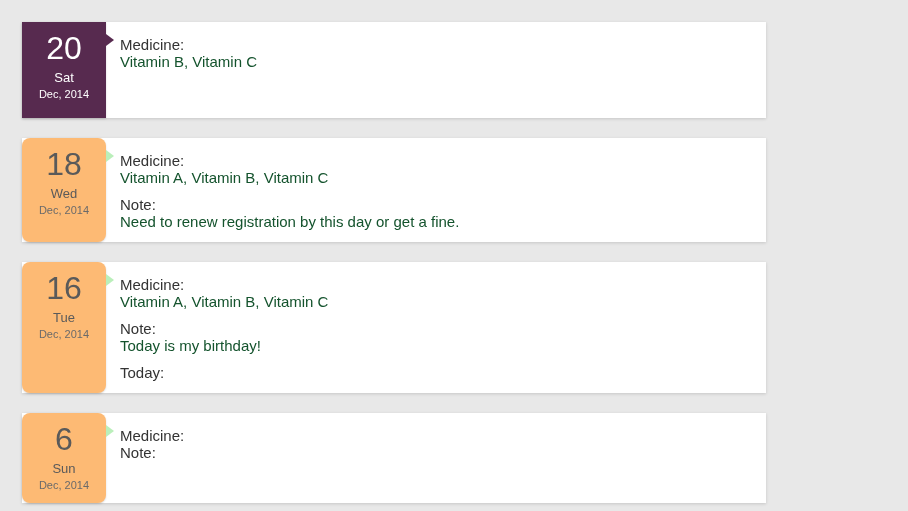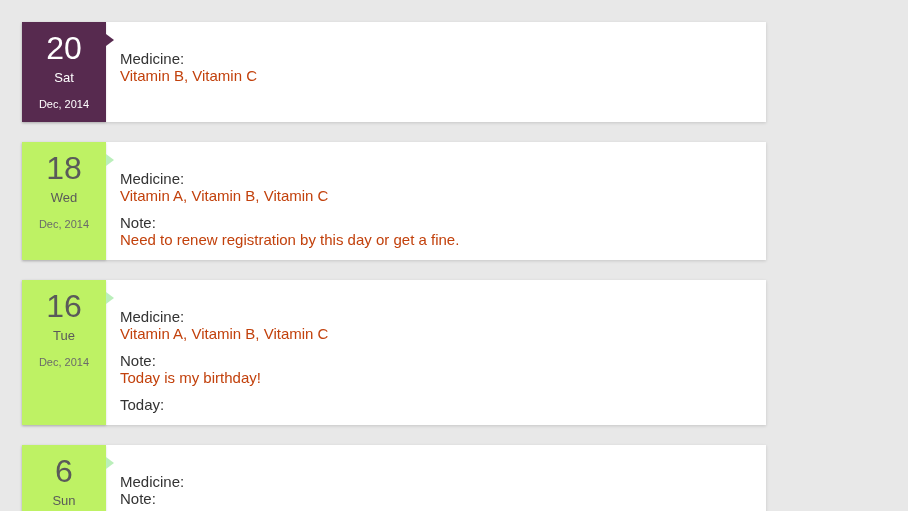--- a/index.html
+++ b/index.html
@@ -51,59 +51,60 @@
     .date-box-purple {
       background: #572a4f;
       color: #572a4f;
     }
     .date-box-purple .day-num,
     .date-box-purple .day-name,
     .date-box-purple .month-year {
       color: #fff;
     }
     .date-box-green {
-      background: #bef264;
+      background: #fdba74;
       color: #baefba;
+      border-radius: 8px;
     }
     .date-box-green .day-num,
     .date-box-green .day-name {
       color: #5a5a5a;
     }
     .date-box-green .month-year {
       color: #6a6a6a;
     }
     .day-num {
       font-size: 32px;
       font-weight: 300;
       line-height: 1;
     }
     .day-name {
       font-size: 13px;
       margin-top: 6px;
       font-weight: 400;
     }
     .month-year {
       font-size: 11px;
-      margin-top: 13px;
+      margin-top: 3px;
       font-weight: 400;
     }
     .content {
       flex: 1;
-      padding: 28px 14px 12px 14px;
+      padding: 14px 14px 12px 14px;
       color: #444;
     }
     .section-label {
       font-size: 15px;
       color: #333;
       font-weight: 400;
       margin-top: 0;
     }
     .section-value {
       font-size: 15px;
-      color: #c2410c;
+      color: #14532d;
       margin-bottom: 10px;
     }
     .section-value:last-child {
       margin-bottom: 0;
     }
     .entry-tall .date-box {
       align-self: flex-start;
       min-height: 96px;
     }
     .entry:first-child .content {

